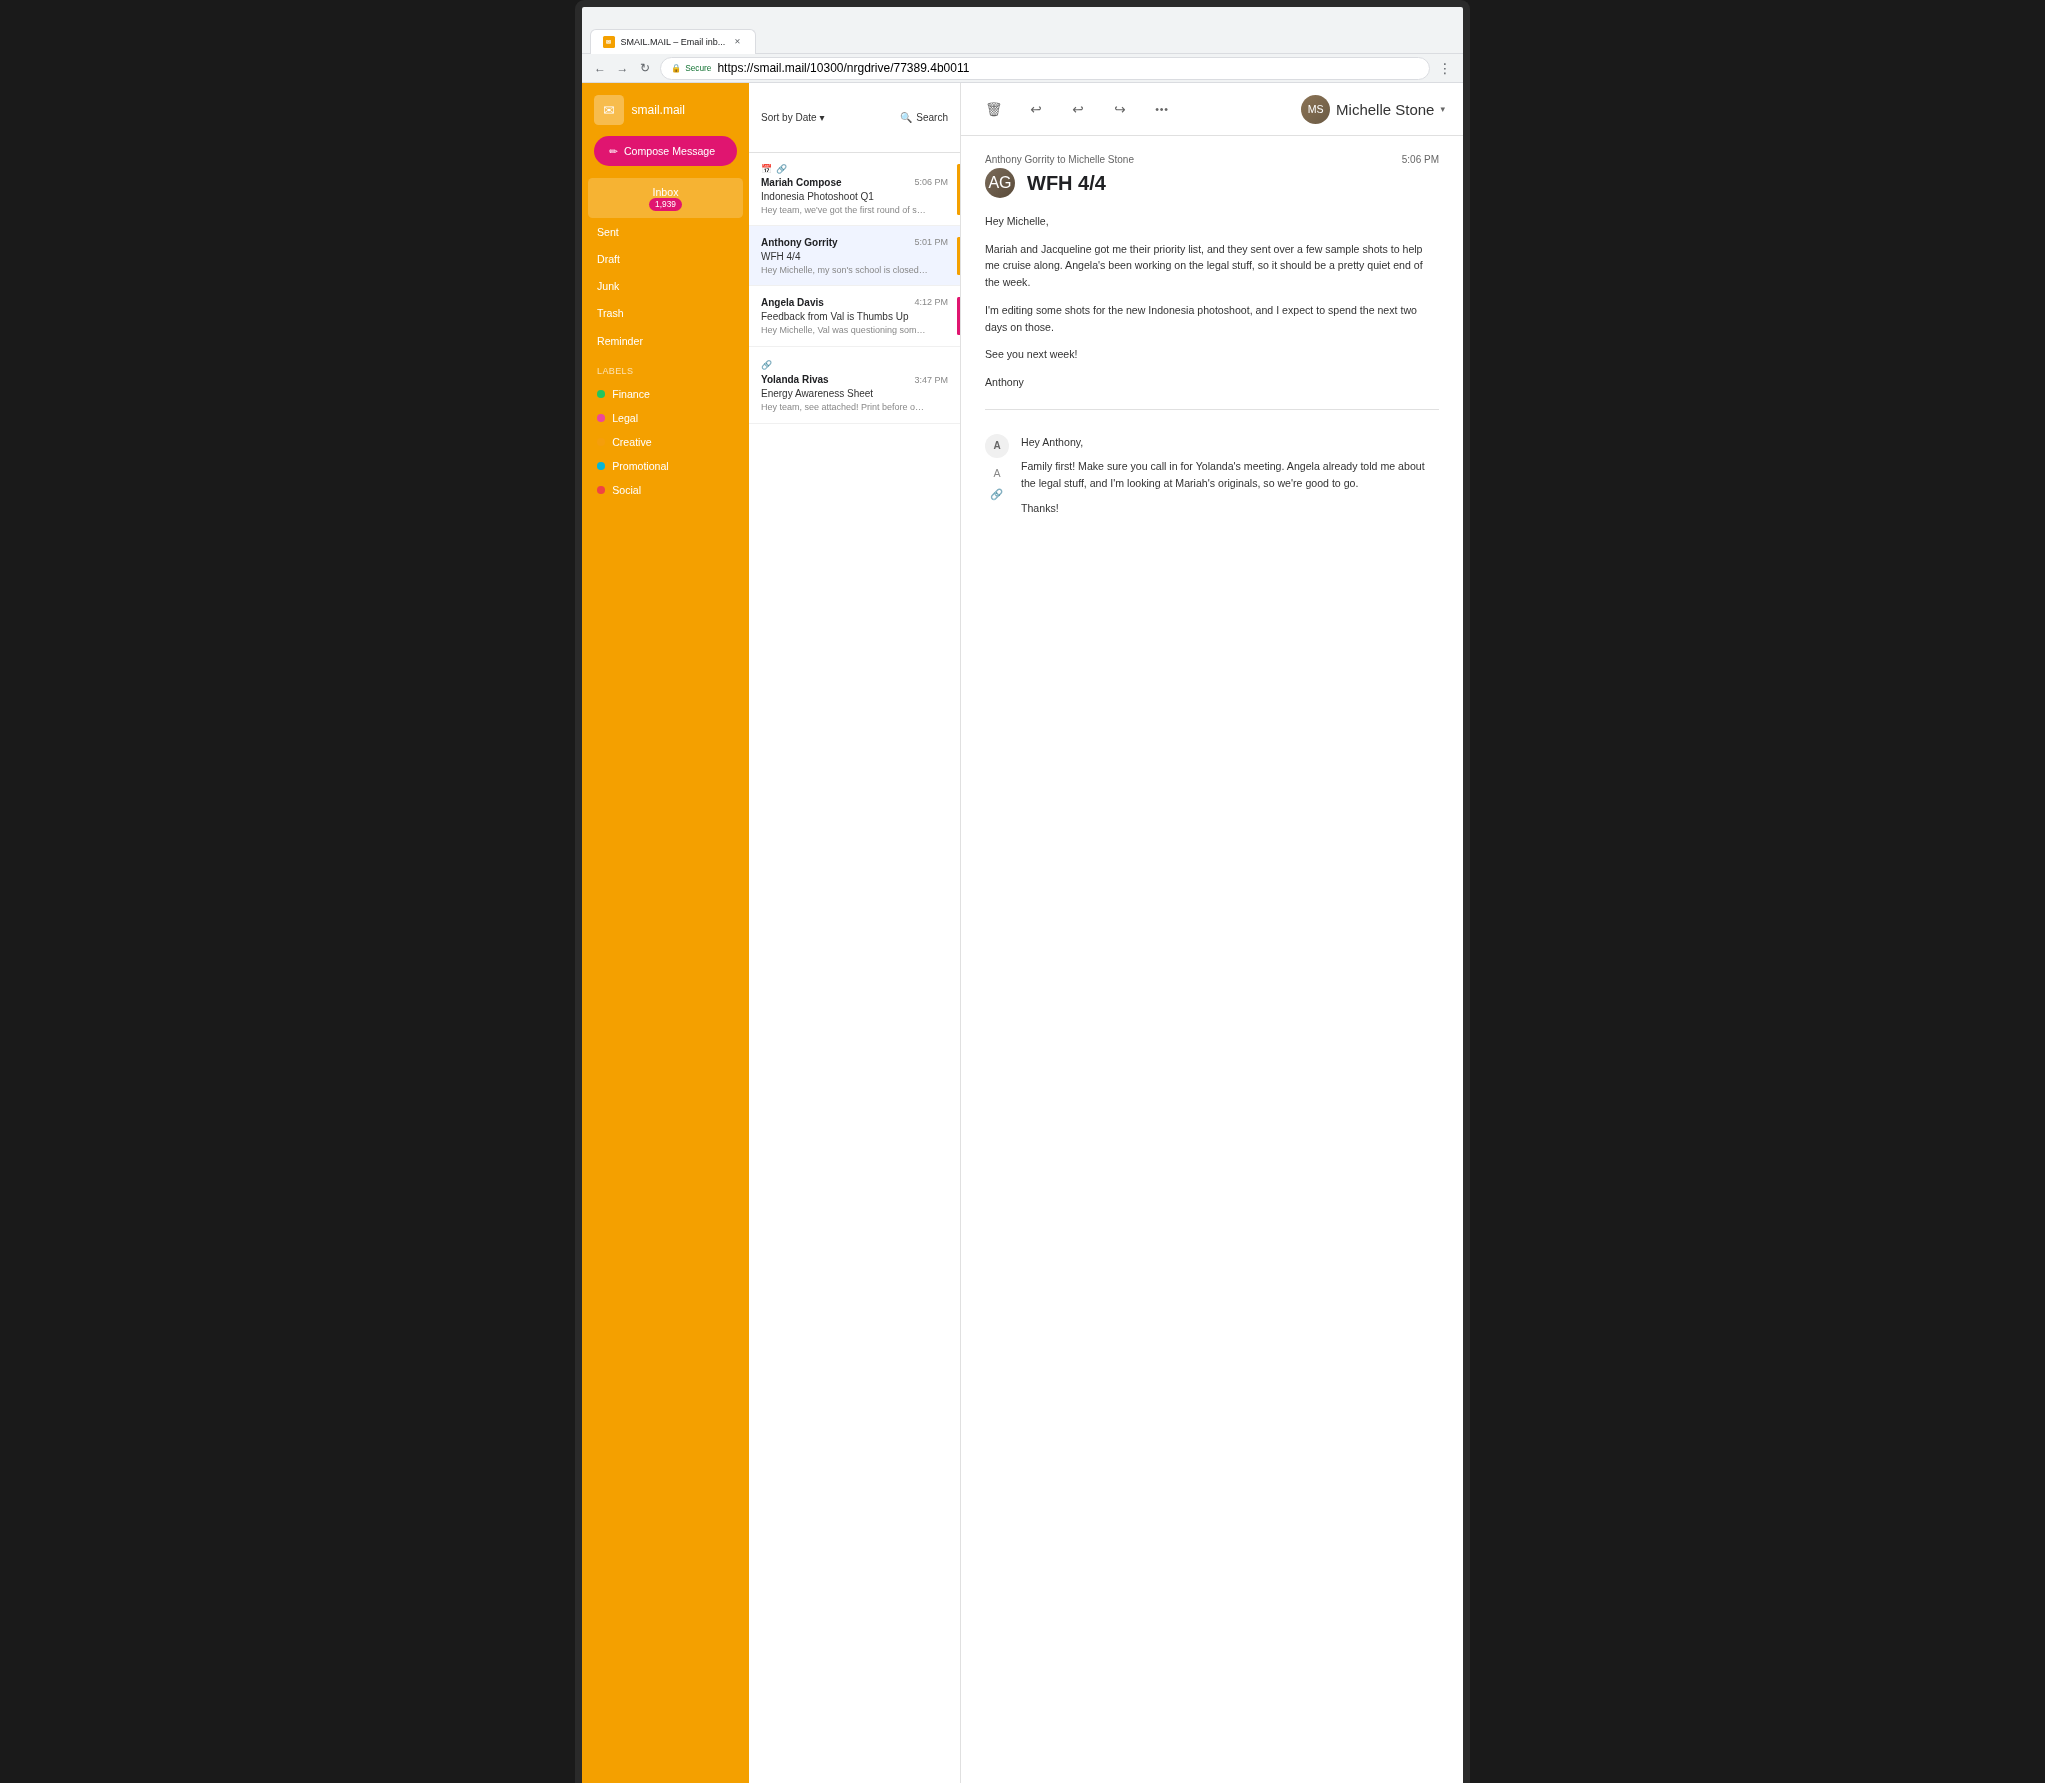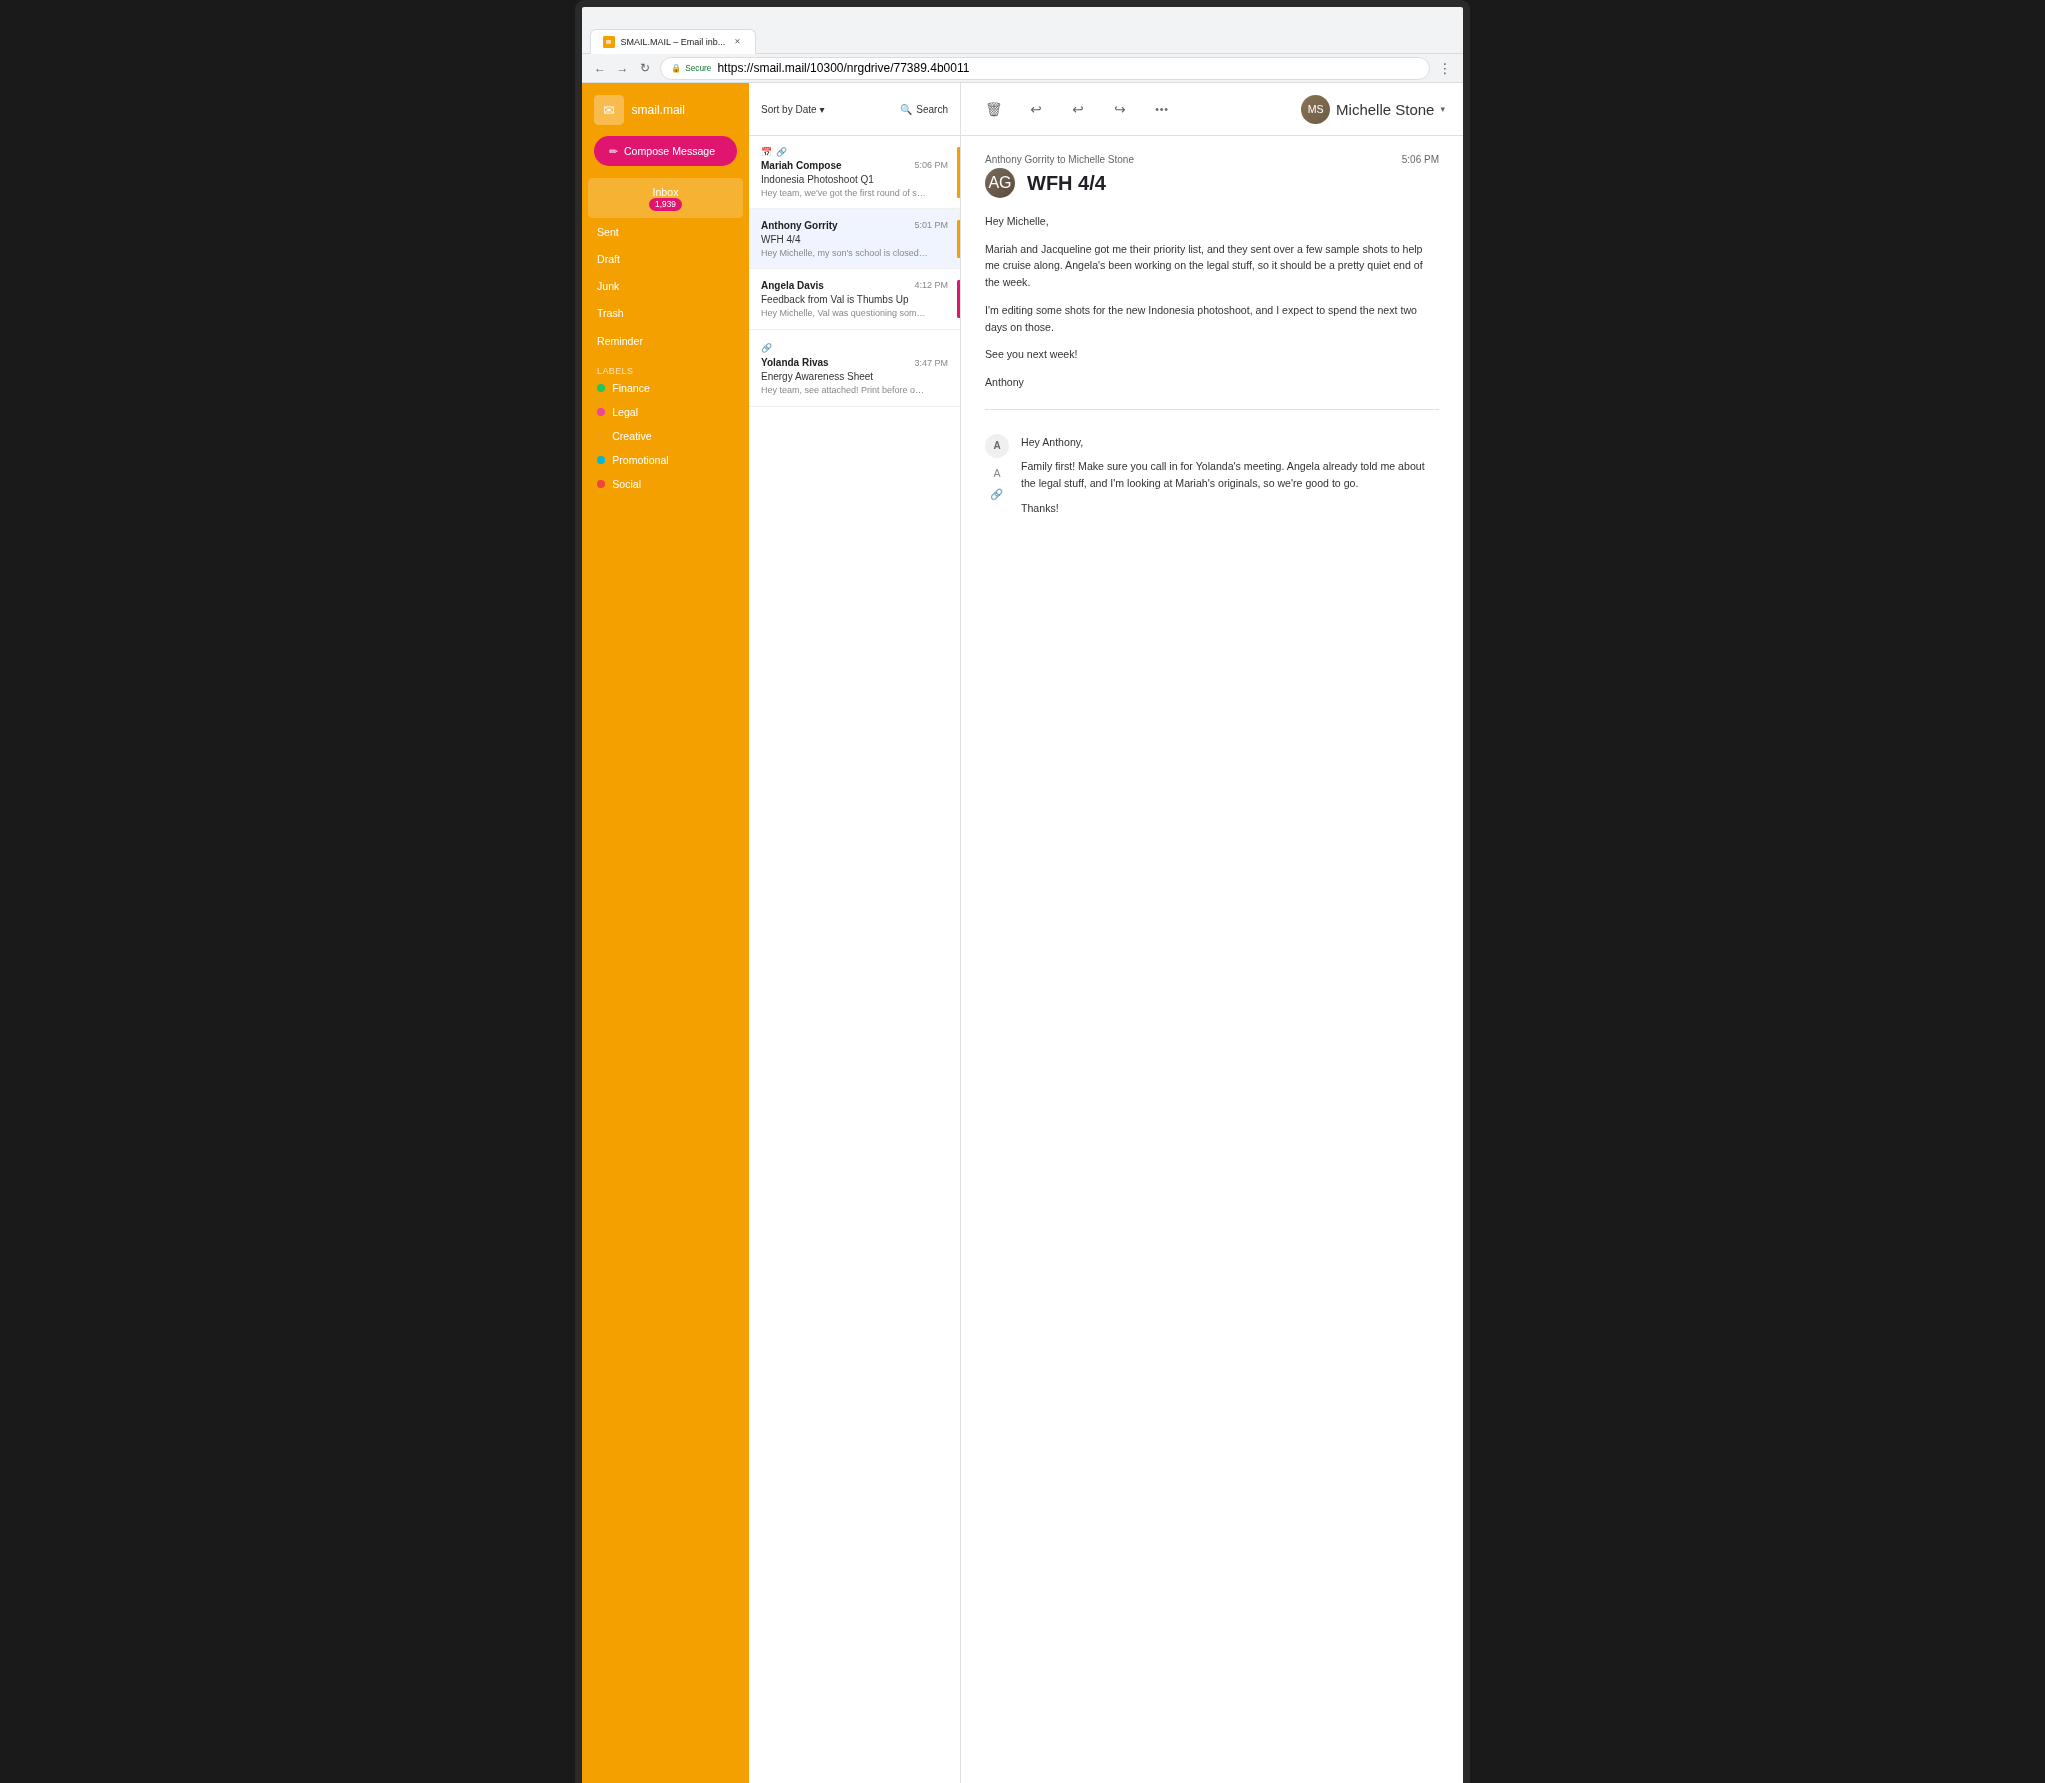--- a/index.html
+++ b/index.html
@@ -199,20 +199,21 @@
       border-radius: 7.6px;
     }
 
     .labels-section {
       padding: 12px 15px 6px;
     }
 
     .labels-title {
       font-size: 9px;
       color: rgba(255,255,255,0.7);
+      margin-bottom: 6px;
       text-transform: uppercase;
       letter-spacing: 0.4px;
     }
 
     .label-item {
       display: flex;
       align-items: center;
       gap: 7.6px;
       padding: 6px 0;
       cursor: pointer;
@@ -232,21 +233,21 @@
       border-right: 0.8px solid #e0e0e0;
       display: flex;
       flex-direction: column;
       flex-shrink: 0;
     }
 
     .email-list-header {
       display: flex;
       align-items: center;
       padding: 0 12px;
-      height: 53px;
+      height: 70px;
       border-bottom: 0.8px solid #e0e0e0;
       gap: 9px;
       background: white;
     }
 
     .sort-btn {
       background: none;
       border: none;
       cursor: pointer;
       font-size: 10px;

